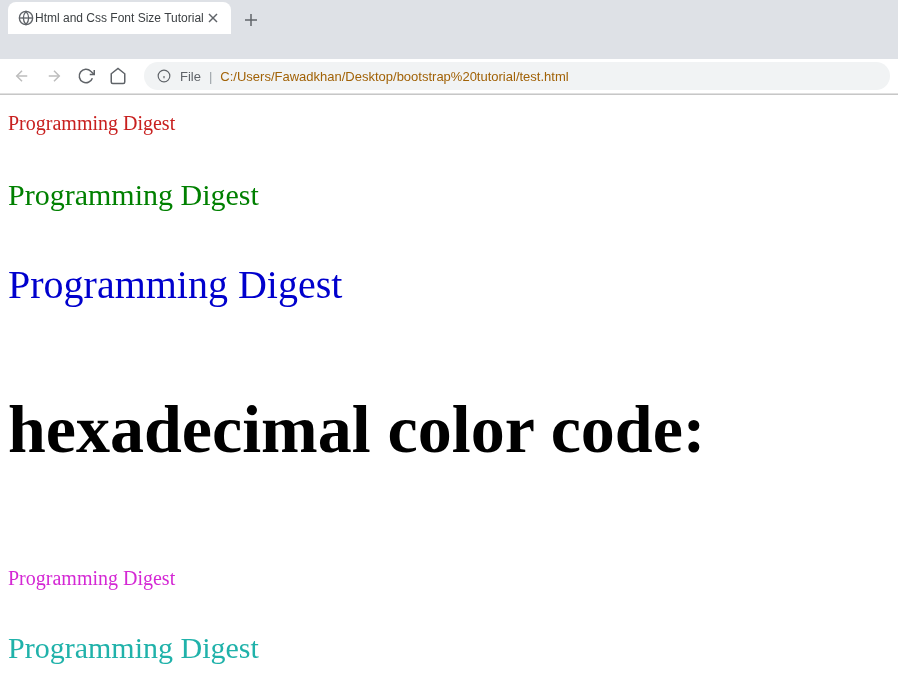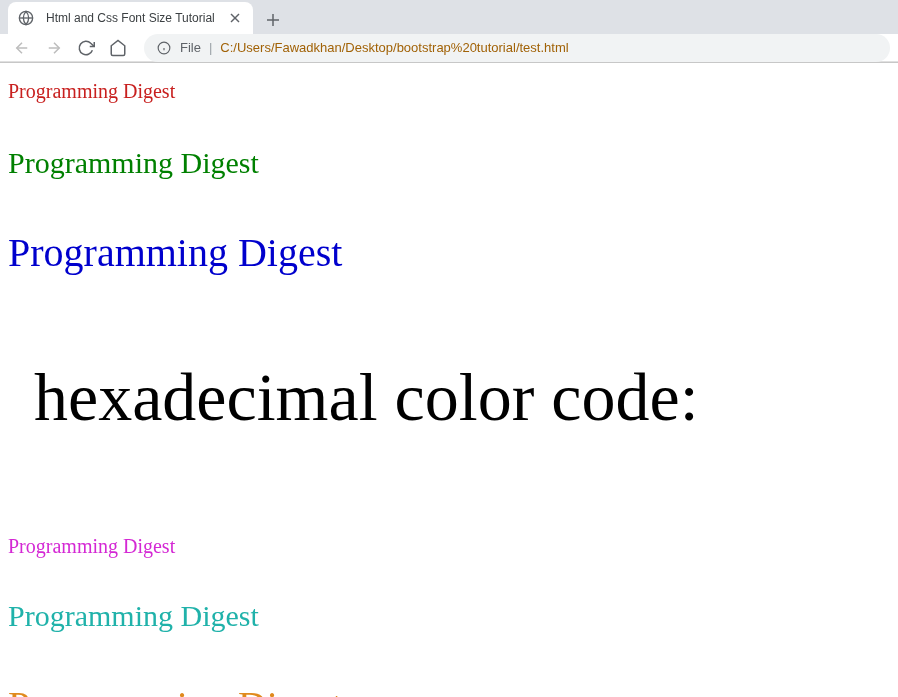--- a/index.html
+++ b/index.html
@@ -26,21 +26,21 @@
     }
     .tab {
       display: flex;
       align-items: center;
       background: #fff;
       height: 32px;
       padding: 0 10px;
       border-radius: 8px 8px 0 0;
       min-width: 220px;
       position: relative;
-      gap: 12px;
+      gap: 1px;
     }
     .tab-favicon {
       width: 16px;
       height: 16px;
       display: flex;
       align-items: center;
       justify-content: center;
     }
     .tab-title {
       font-size: 12px;
@@ -68,25 +68,26 @@
       justify-content: center;
       margin-left: 6px;
       cursor: pointer;
       color: #5f6368;
       font-size: 18px;
       font-weight: 300;
     }
     .toolbar {
       display: flex;
       align-items: center;
-      height: 28px;
+      height: 35px;
       background: #fff;
       padding: 0 8px;
       gap: 4px;
       border-bottom: 1px solid #e0e0e0;
+      margin-top: 25px;
     }
     .nav-btn {
       width: 28px;
       height: 28px;
       display: flex;
       align-items: center;
       justify-content: center;
       border-radius: 50%;
       cursor: pointer;
       color: #5f6368;
@@ -147,22 +148,21 @@
     }
     .line3 {
       color: #0000cd;
       font-size: 40px;
       margin-top: 48px;
     }
     .heading {
       color: #000;
       font-size: 68px;
       margin-top: 80px;
-      font-weight: normal;
-      margin-left: 26px;
+      font-weight: bold;
     }
     .line4 {
       color: #d428d4;
       font-size: 20px;
       margin-top: 95px;
     }
     .line5 {
       color: #20b2aa;
       font-size: 30px;
       margin-top: 40px;

